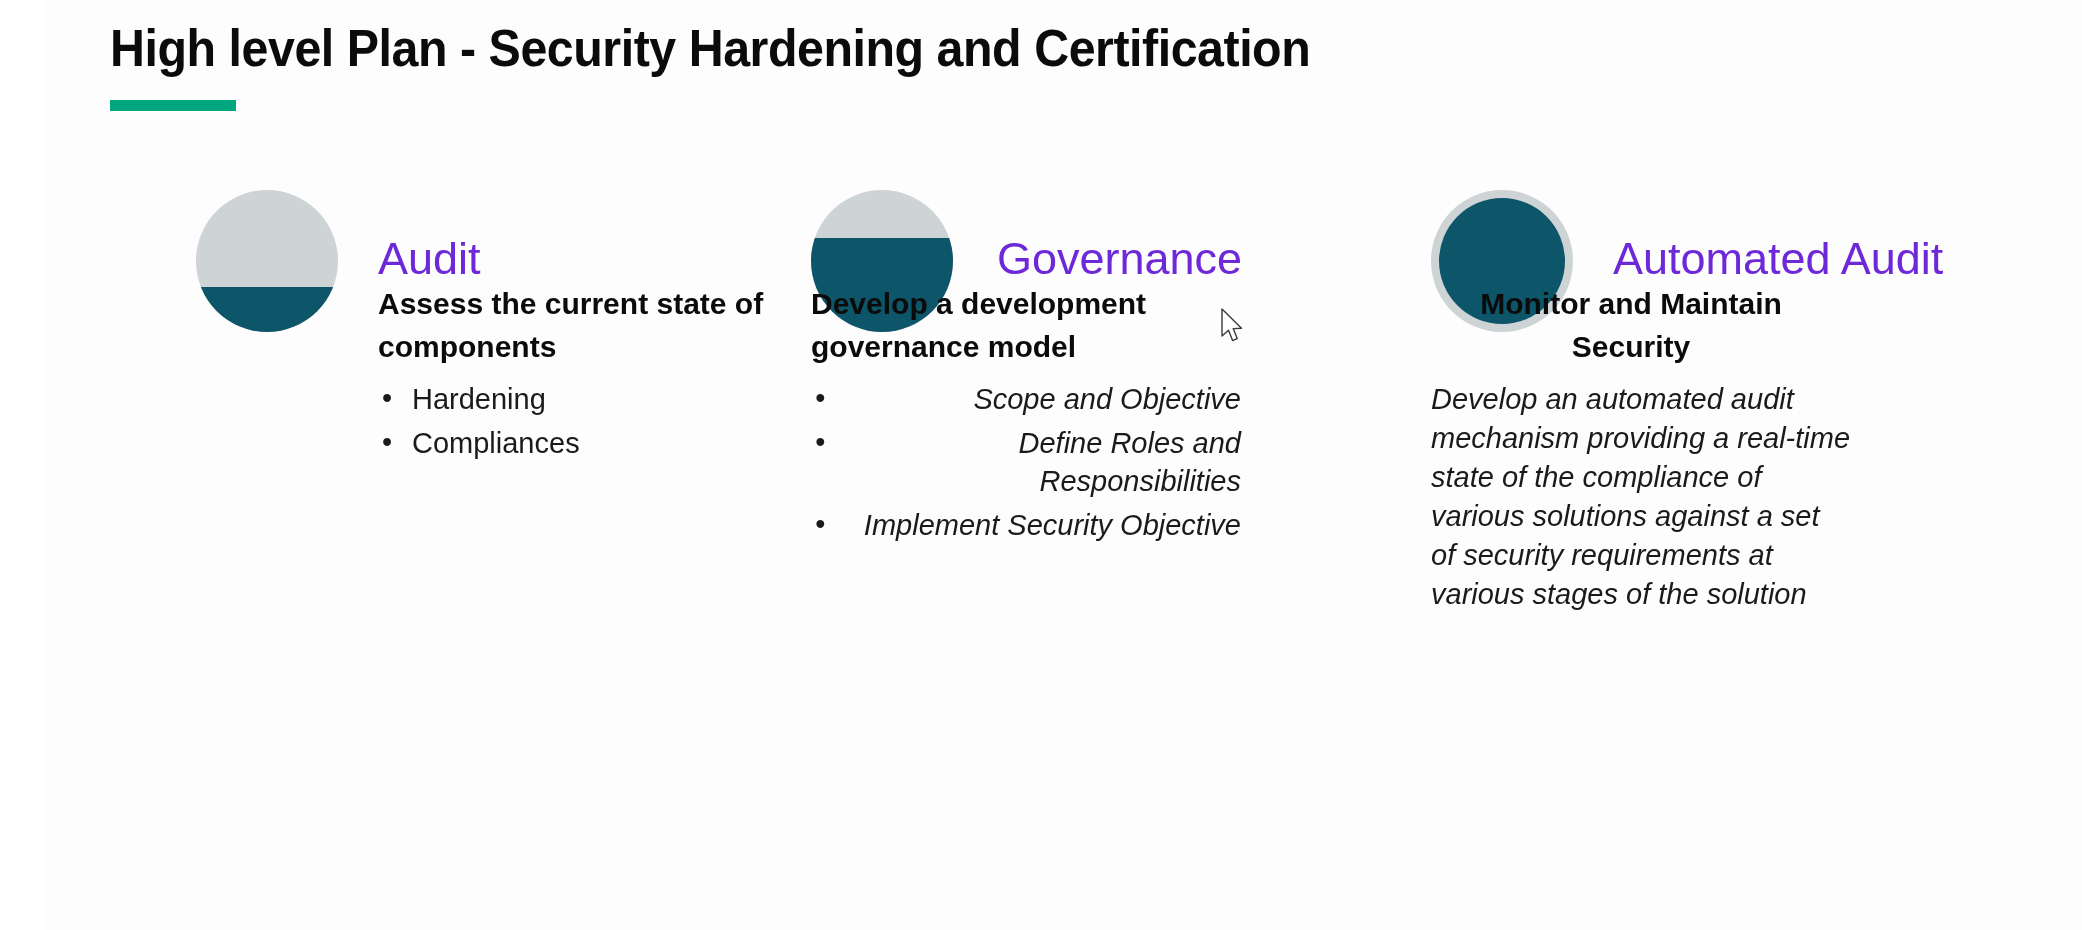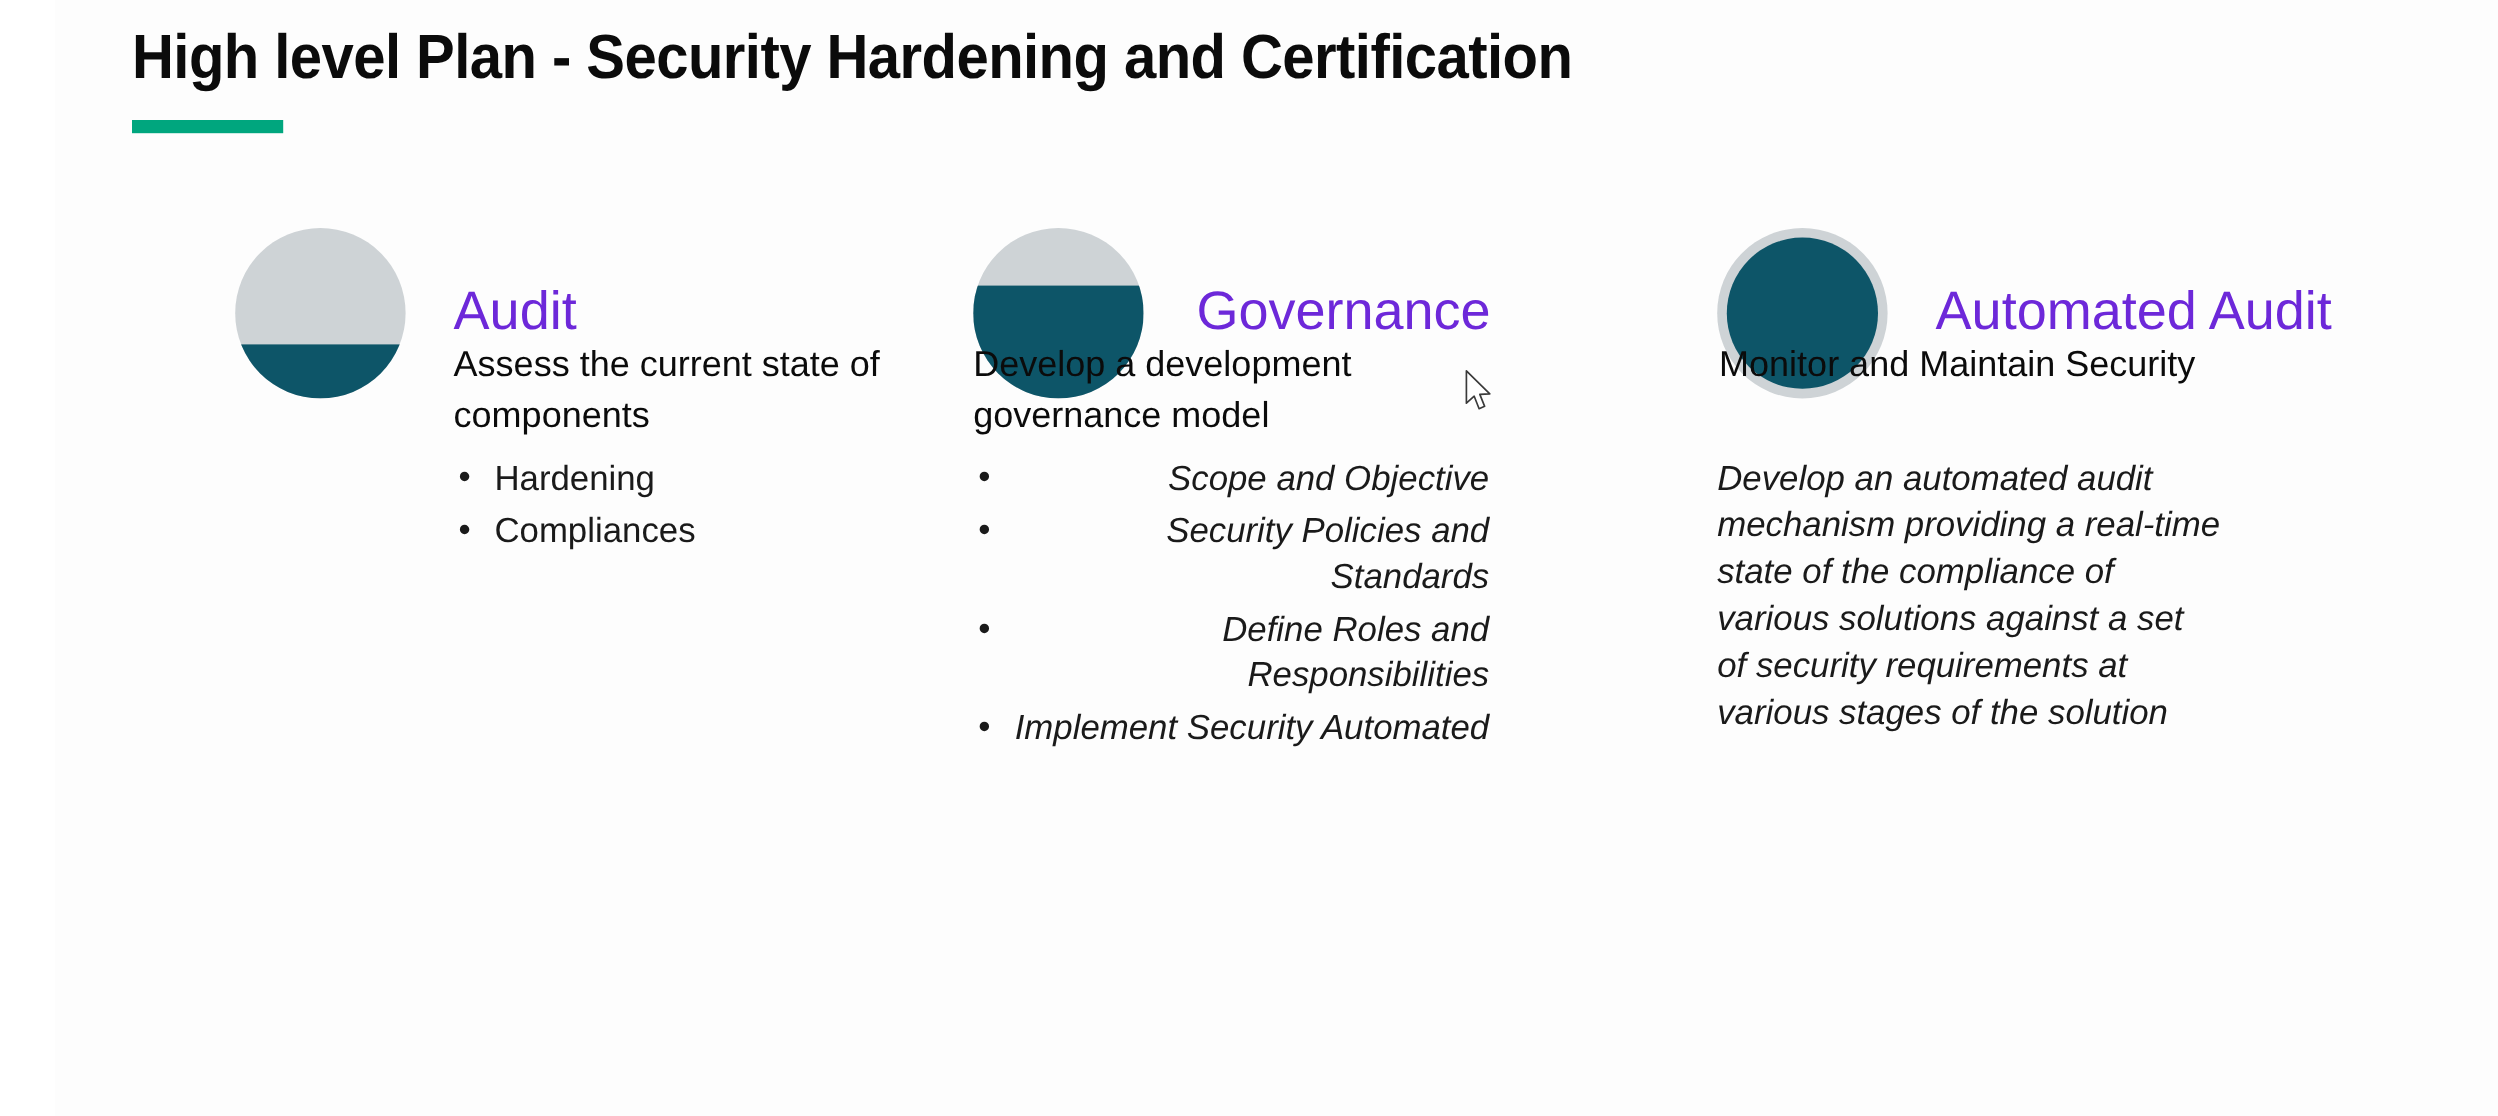--- a/index.html
+++ b/index.html
@@ -111,21 +111,21 @@
   }
   .col-1 .col-heading { left: 182px; }
   .col-2 .col-heading { left: 186px; }
   .col-3 .col-heading { left: 182px; }
 
   .col-subhead {
     position: absolute;
     top: 92px;
     font-size: 30px;
     line-height: 43px;
-    font-weight: 400;
+    font-weight: 700;
     color: #0b0b0b;
     width: 420px;
   }
   .col-1 .col-subhead { left: 182px; }
   .col-2 .col-subhead { left: 0px;  width: 420px; }
   .col-3 .col-subhead { left: 0px;  width: 400px; text-align: center; }
 
   .col-body {
     position: absolute;
     top: 190px;
@@ -209,23 +209,22 @@
       <div class="icon-wrap">
         <div class="circle" style="background: rgb(206, 211, 214);">
           <div class="fill" style="height: 66%; background: rgb(13, 85, 104);"></div>
         </div>
       </div>
       <div class="col-heading">Governance</div>
       <div class="col-subhead">Develop a development governance model</div>
       <div class="col-body">
         <ul class="bullets italic">
           <li>Scope and Objective</li>
-          <li>Security Policies and Standards</li>
           <li>Define Roles and Responsibilities</li>
-          <li>Implement Security Automated</li>
+          <li>Implement Security Objective</li>
         </ul>
       </div>
     </div>
 
     <div class="column col-3">
       <div class="icon-wrap">
         <div class="circle full-ring" style="background: rgb(206, 211, 214);">
           <div class="inner-disc" style="background: rgb(13, 85, 104);"></div>
         </div>
       </div>

